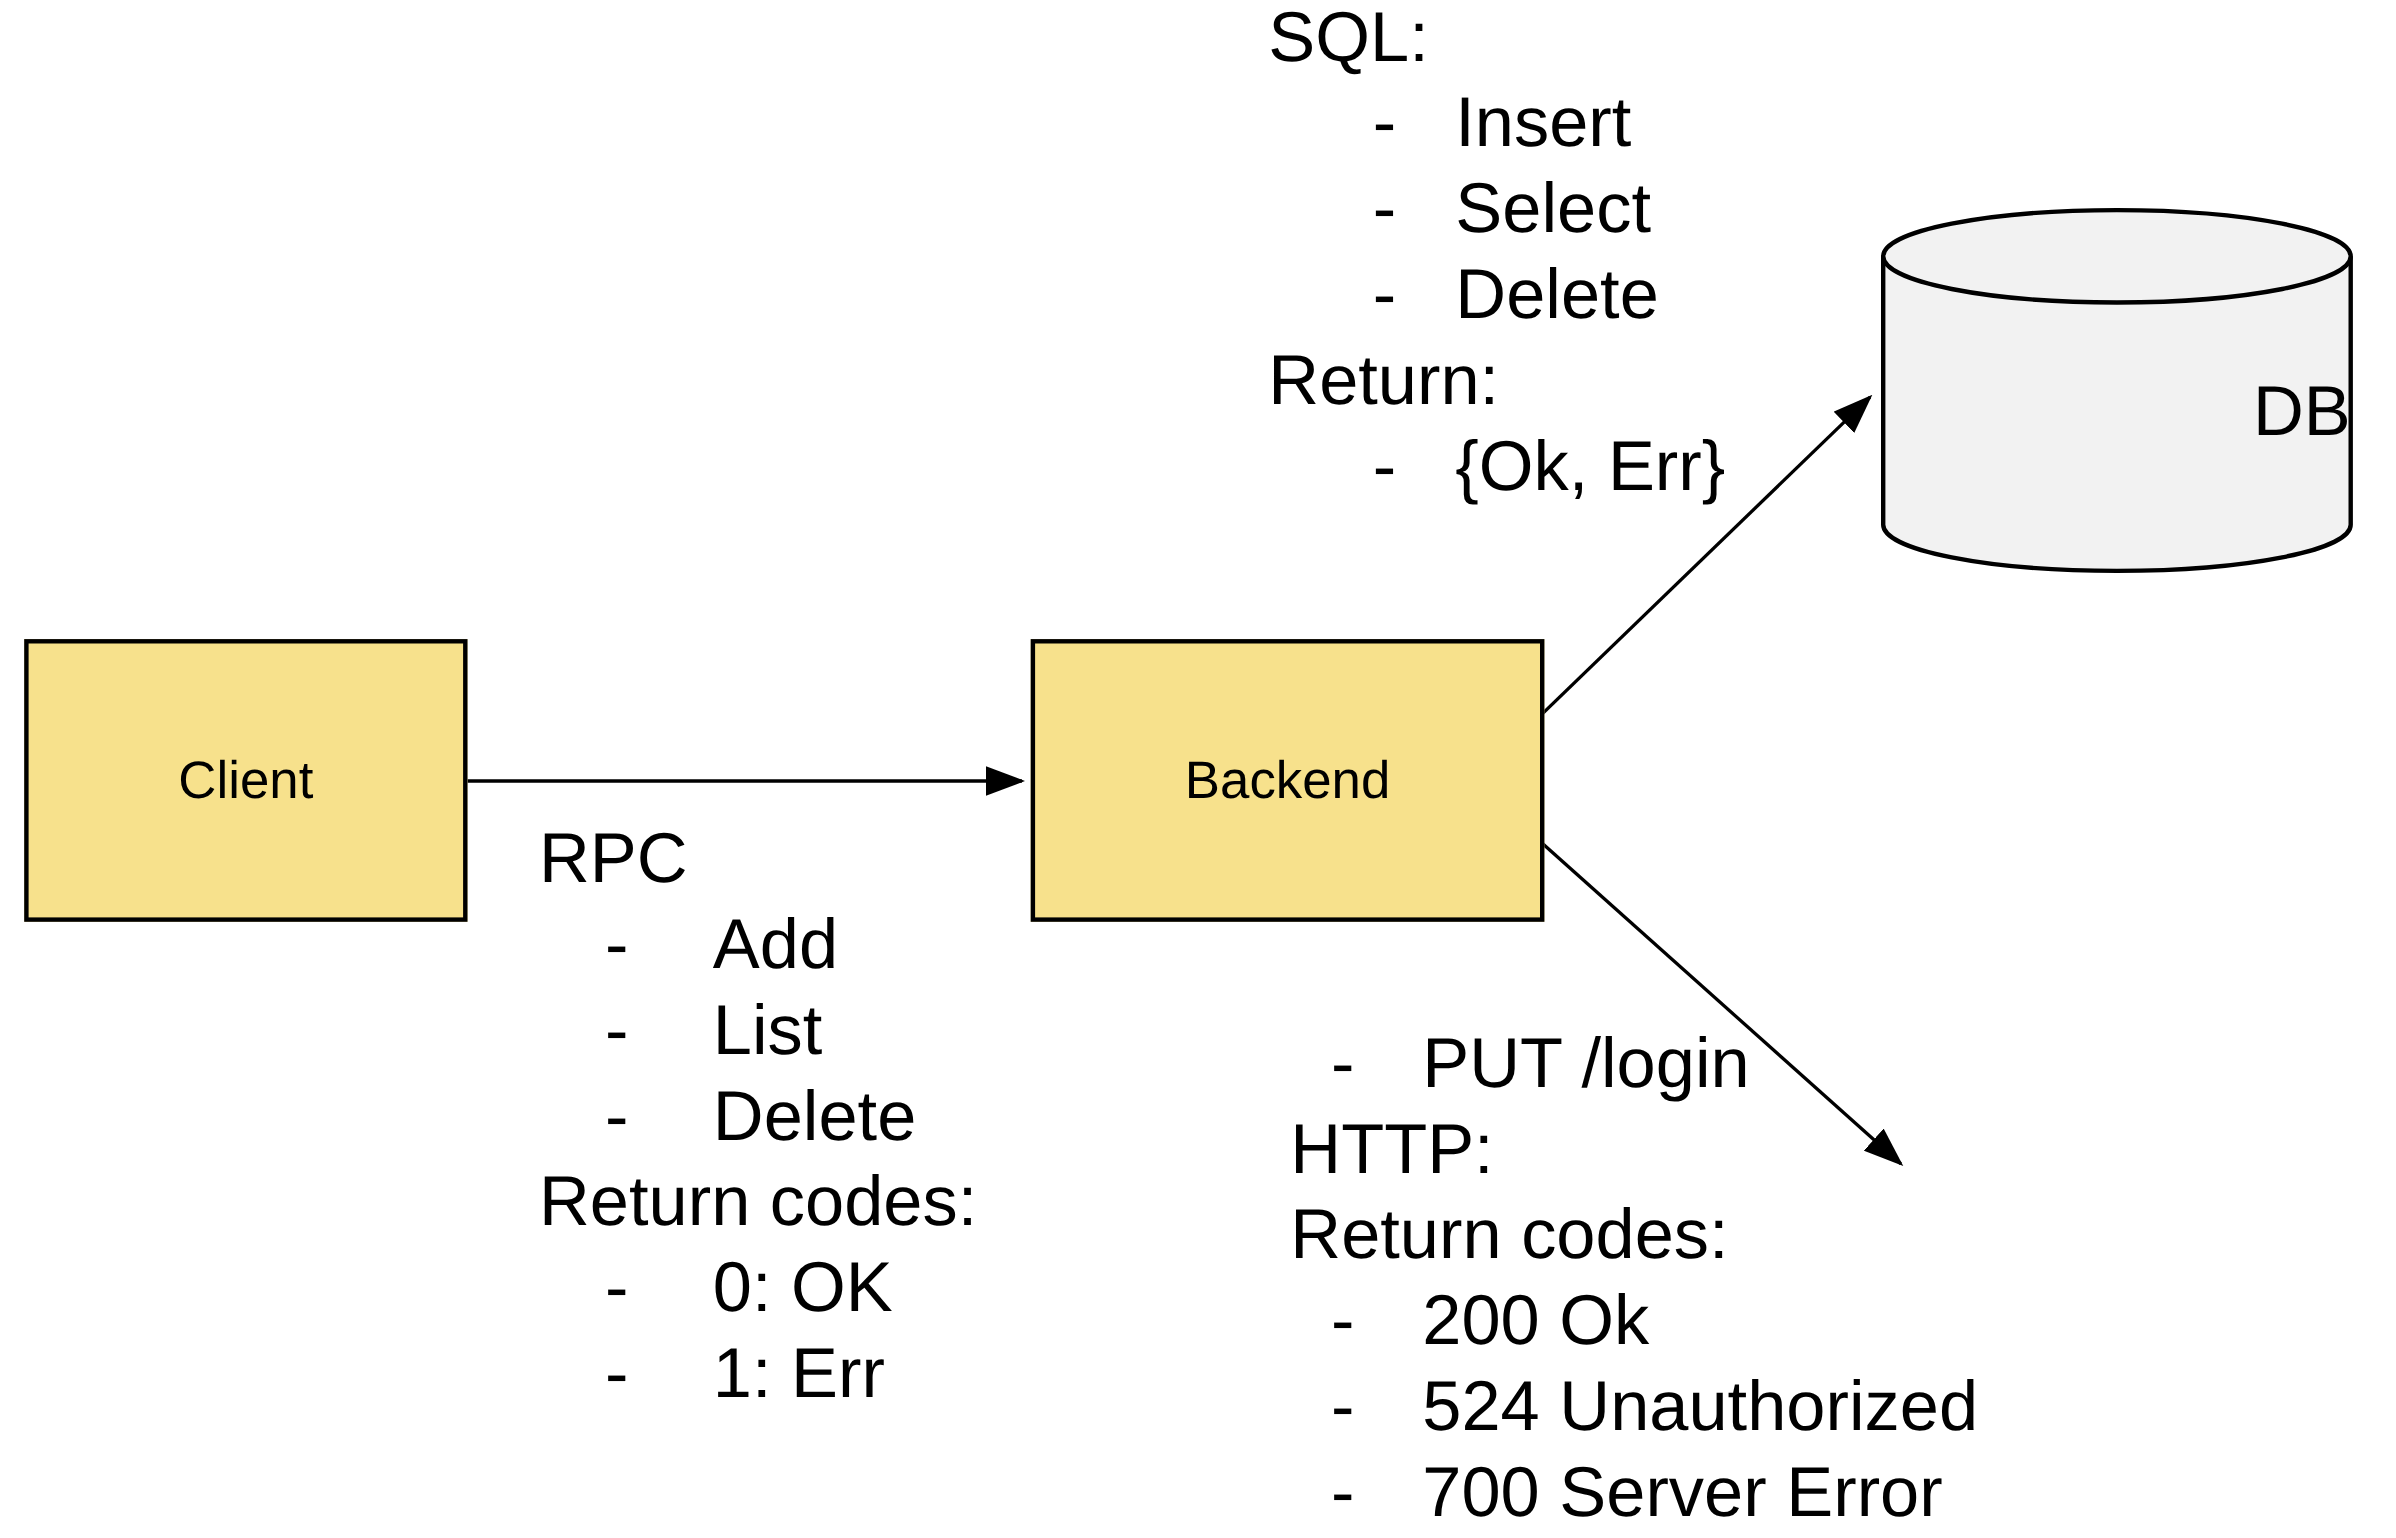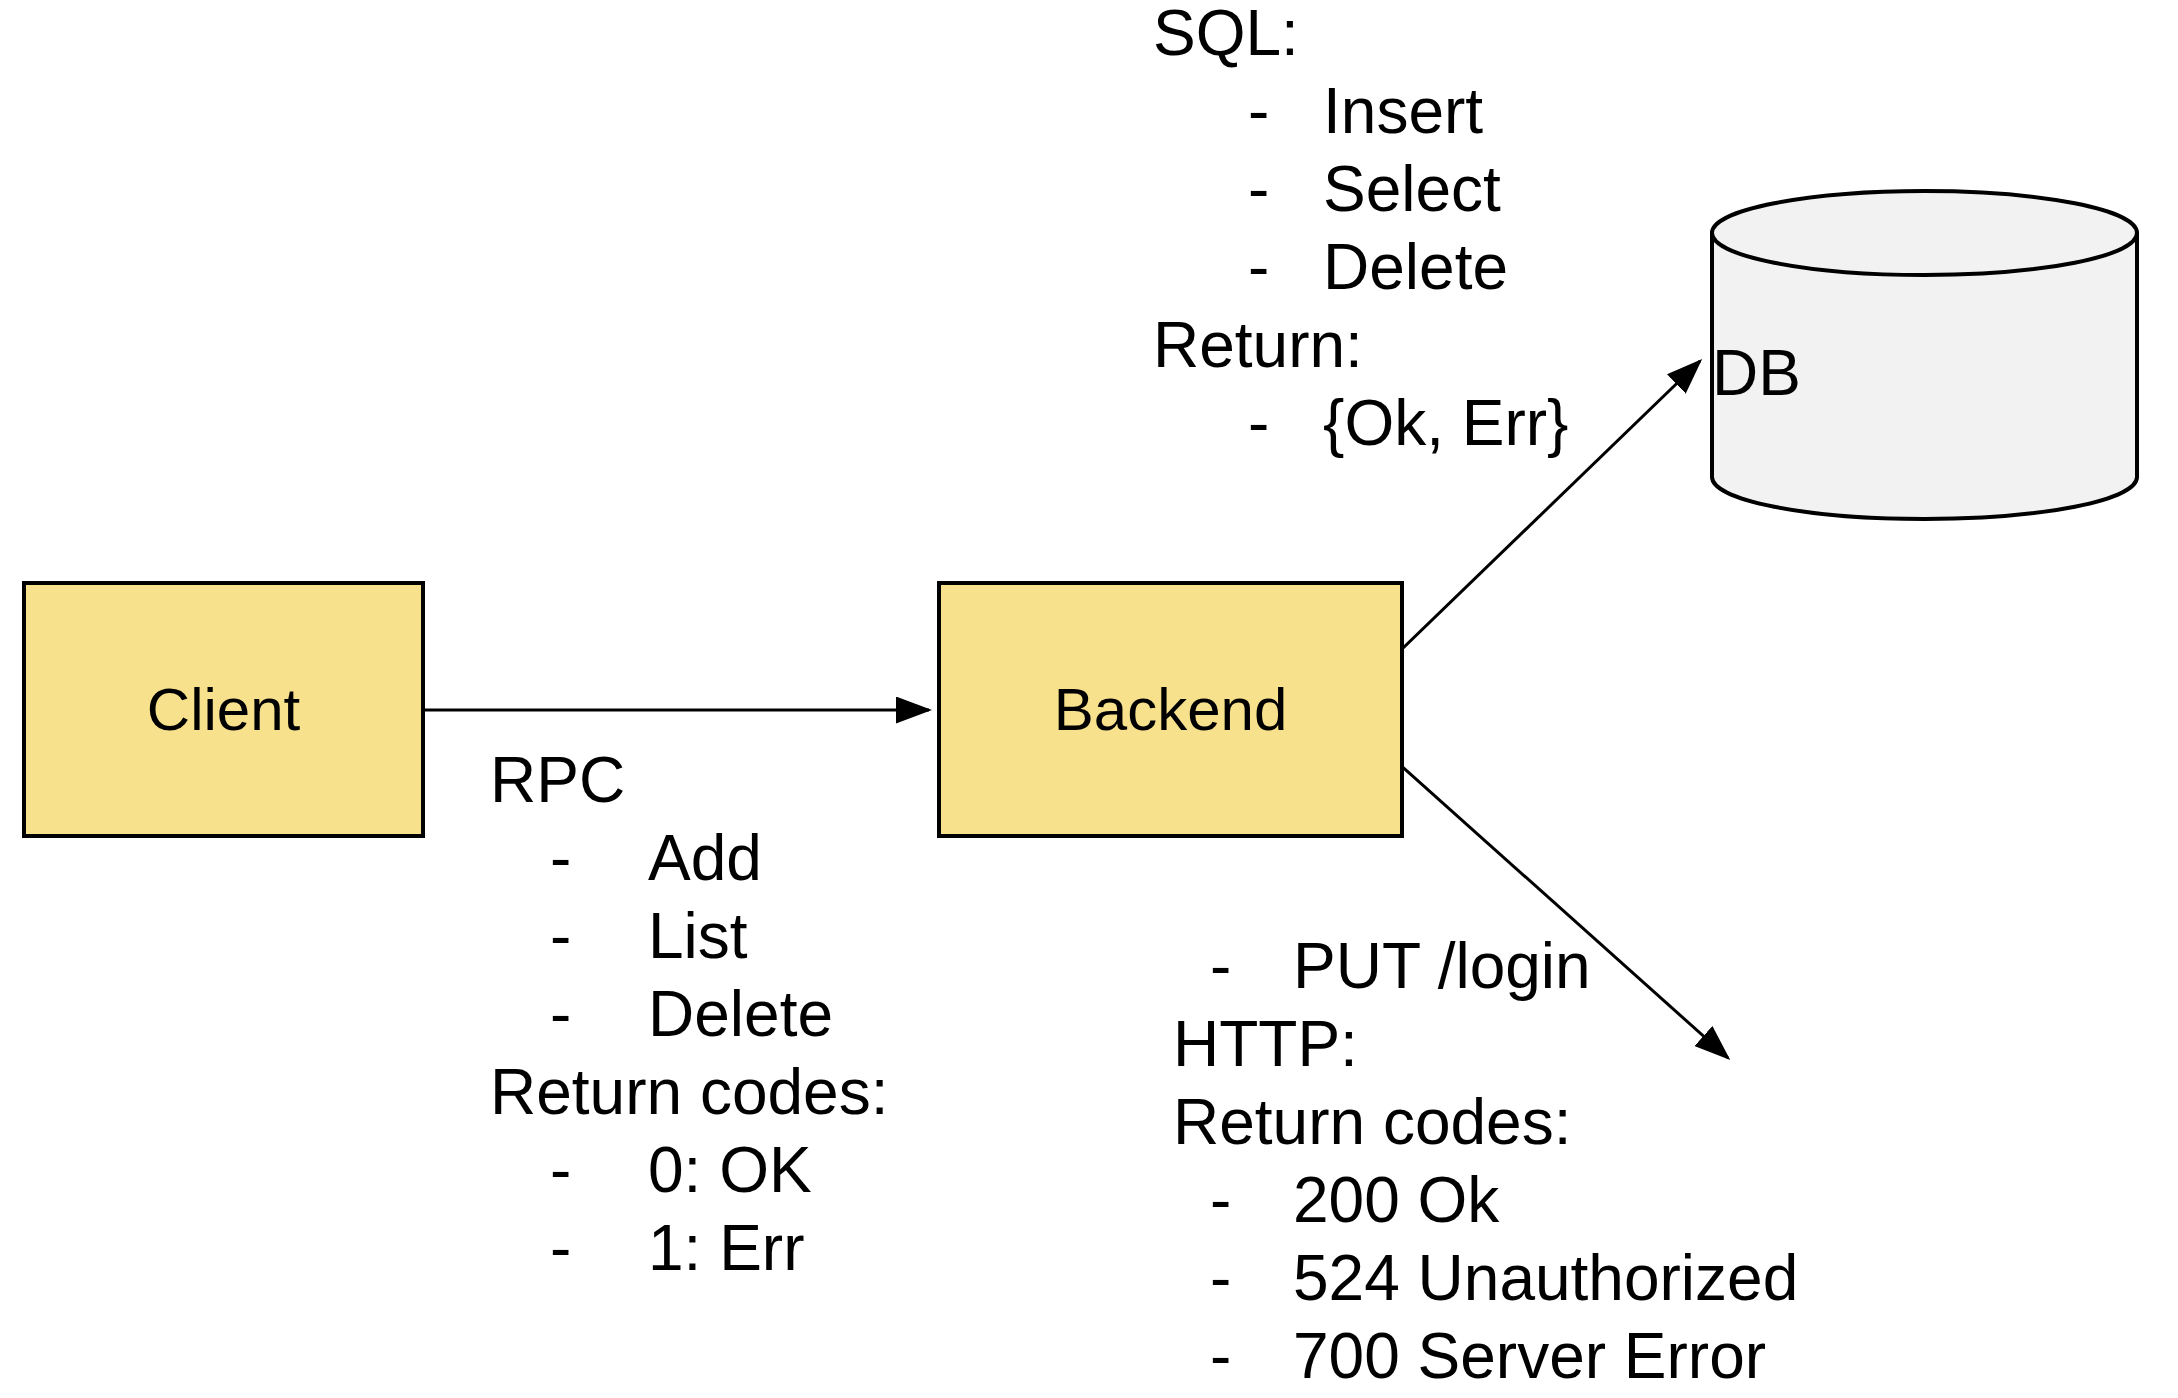--- a/index.html
+++ b/index.html
@@ -22,38 +22,38 @@
     top: 0;
   }
   .node {
     position: absolute;
     box-sizing: border-box;
     border: 4px solid #000000;
     display: flex;
     align-items: center;
     justify-content: center;
     text-align: center;
-    font-size: 60px;
+    font-size: 48px;
     line-height: 78px;
   }
   .node.yellow { background: var(--yellow, #F7E18C); }
   .node.gray   { background: var(--gray, #F2F2F2); }
   .node-client  { left: 22px;   top: 581px; width: 403px; height: 257px; }
   .node-backend { left: 937px;  top: 581px; width: 467px; height: 257px; }
   .node-idp     { left: 1737px; top: 940px; width: 400px; height: 257px; }
   .node-idp span { display: inline-block; width: 280px; }
   .db-label {
     position: absolute;
     left: 1712px;
     top: 334px;
     width: 425px;
     height: 78px;
     display: flex;
     align-items: center;
-    justify-content: flex-start;
+    justify-content: flex-end;
     font-size: 64px;
     line-height: 78px;
   }
   .note {
     position: absolute;
     font-size: 64px;
     line-height: 78px;
     white-space: nowrap;
   }
   .note .nline { height: 78px; }

